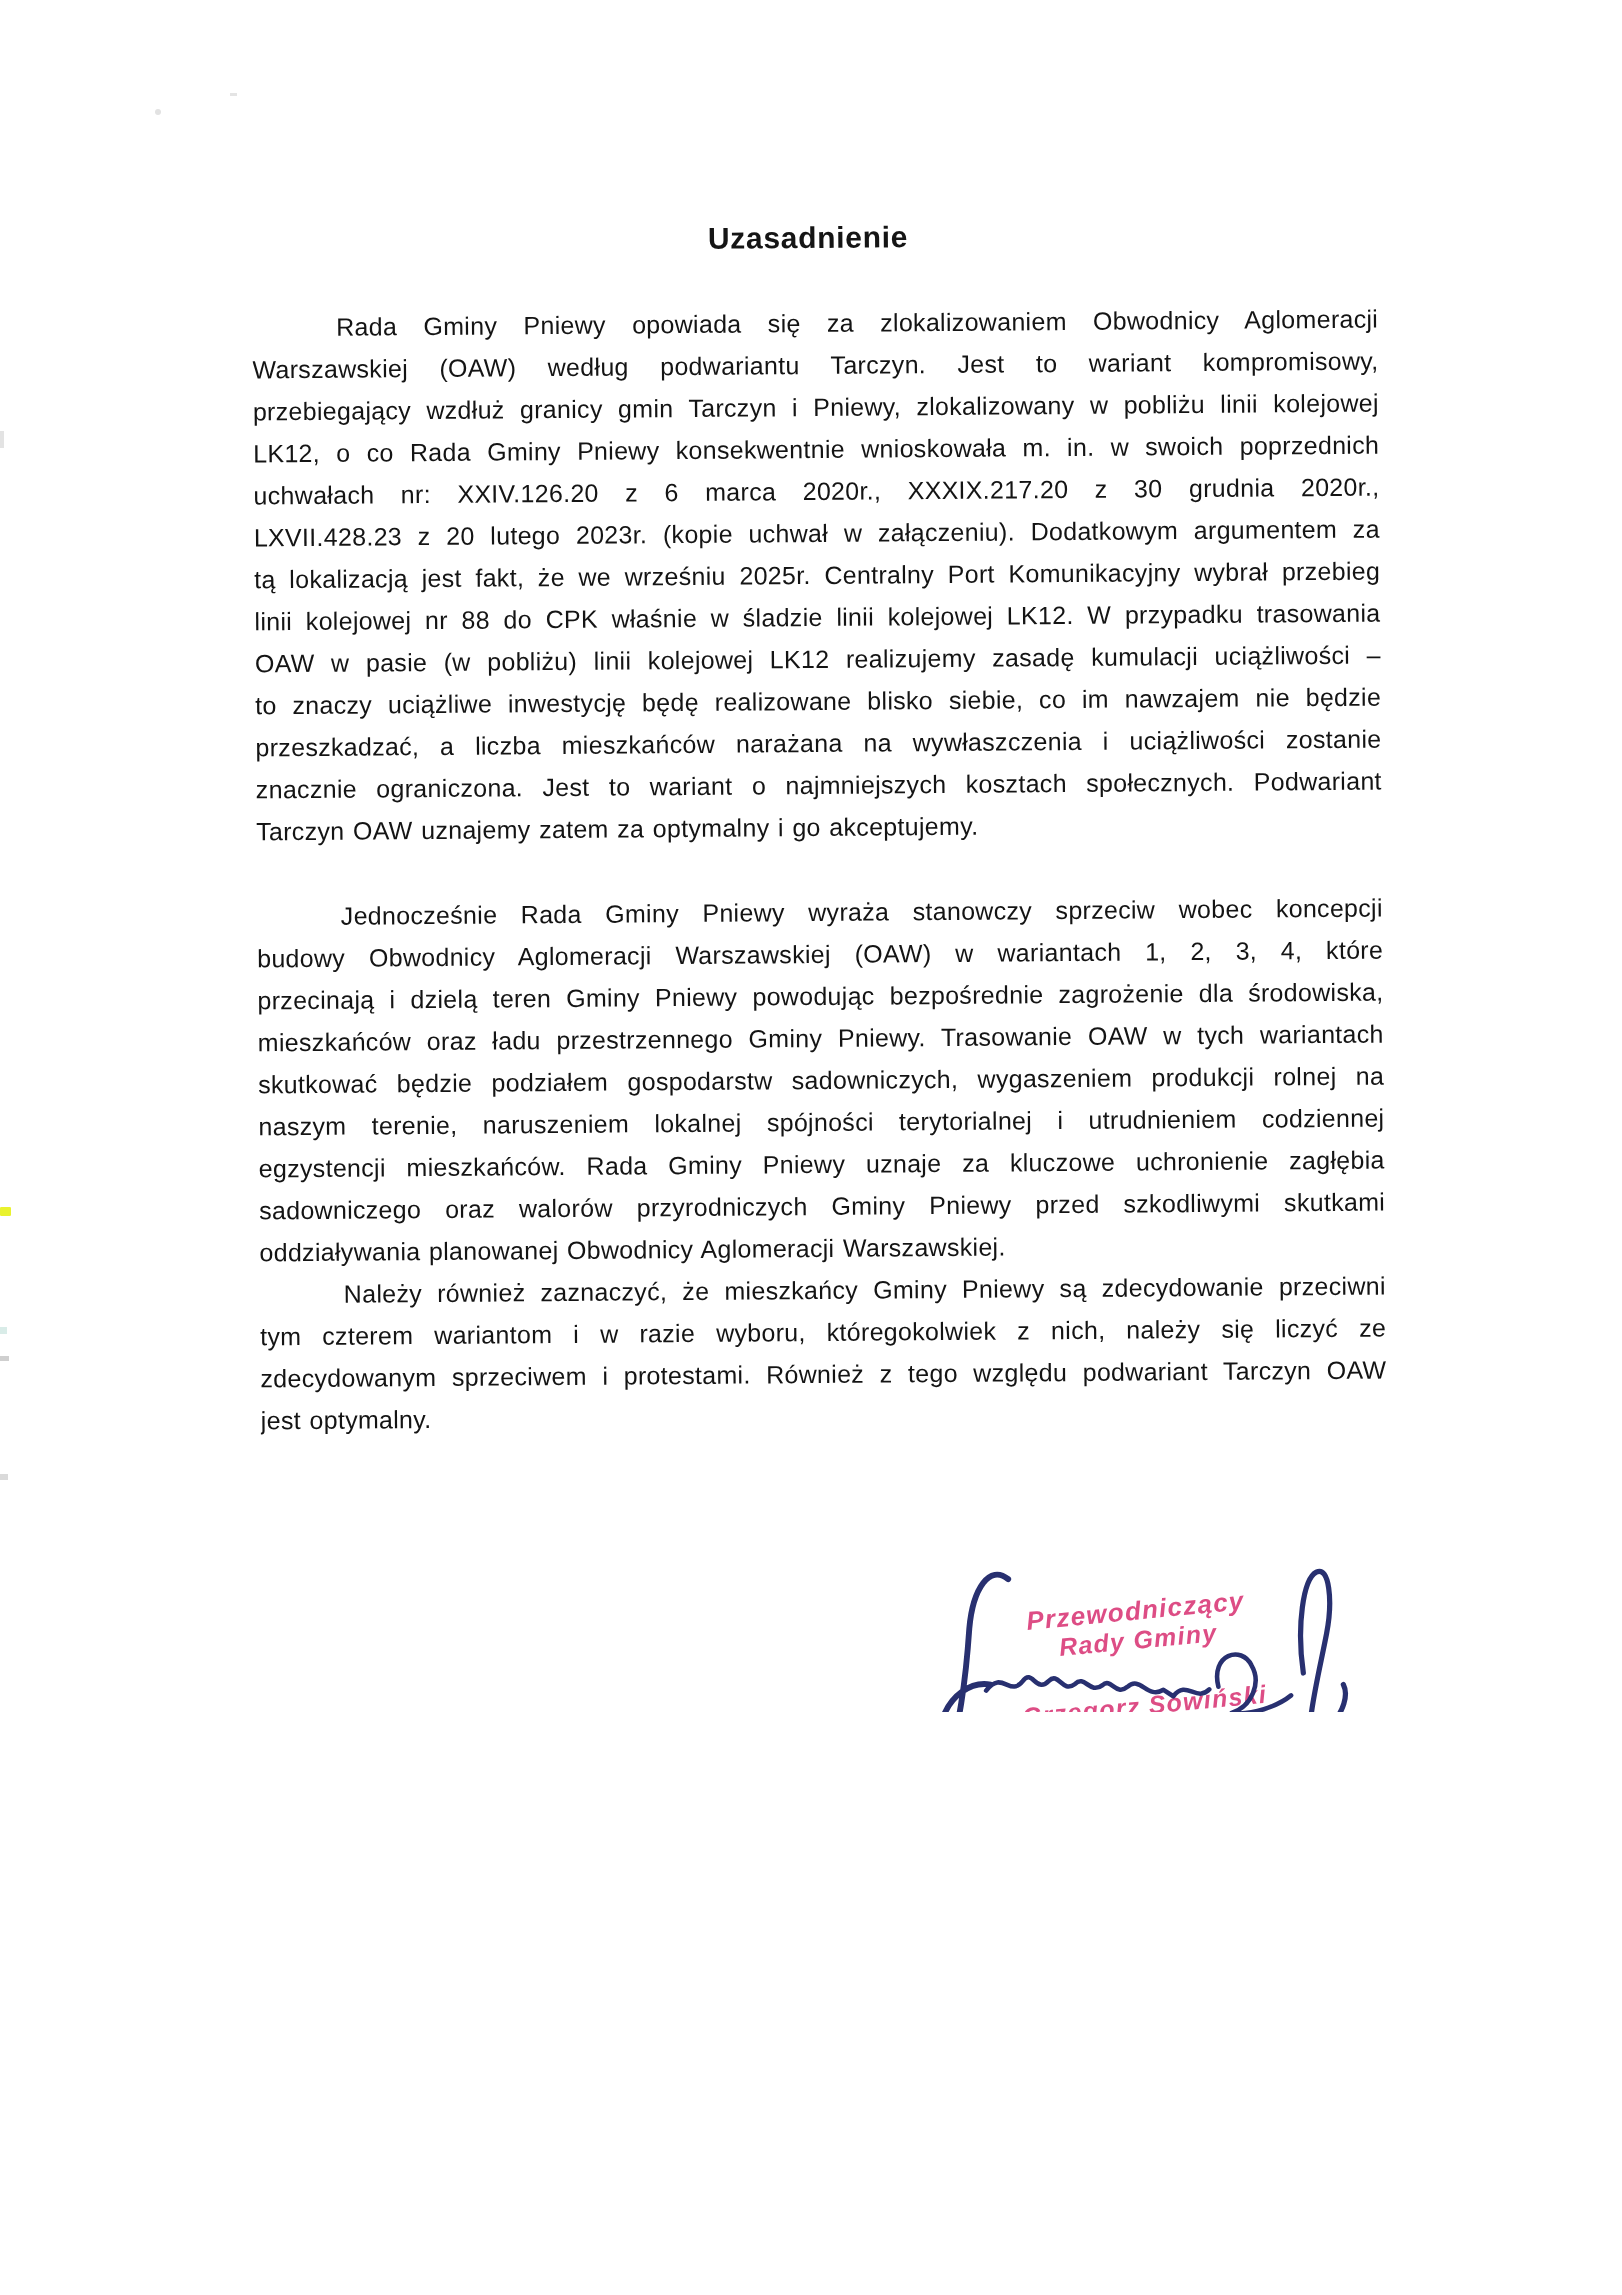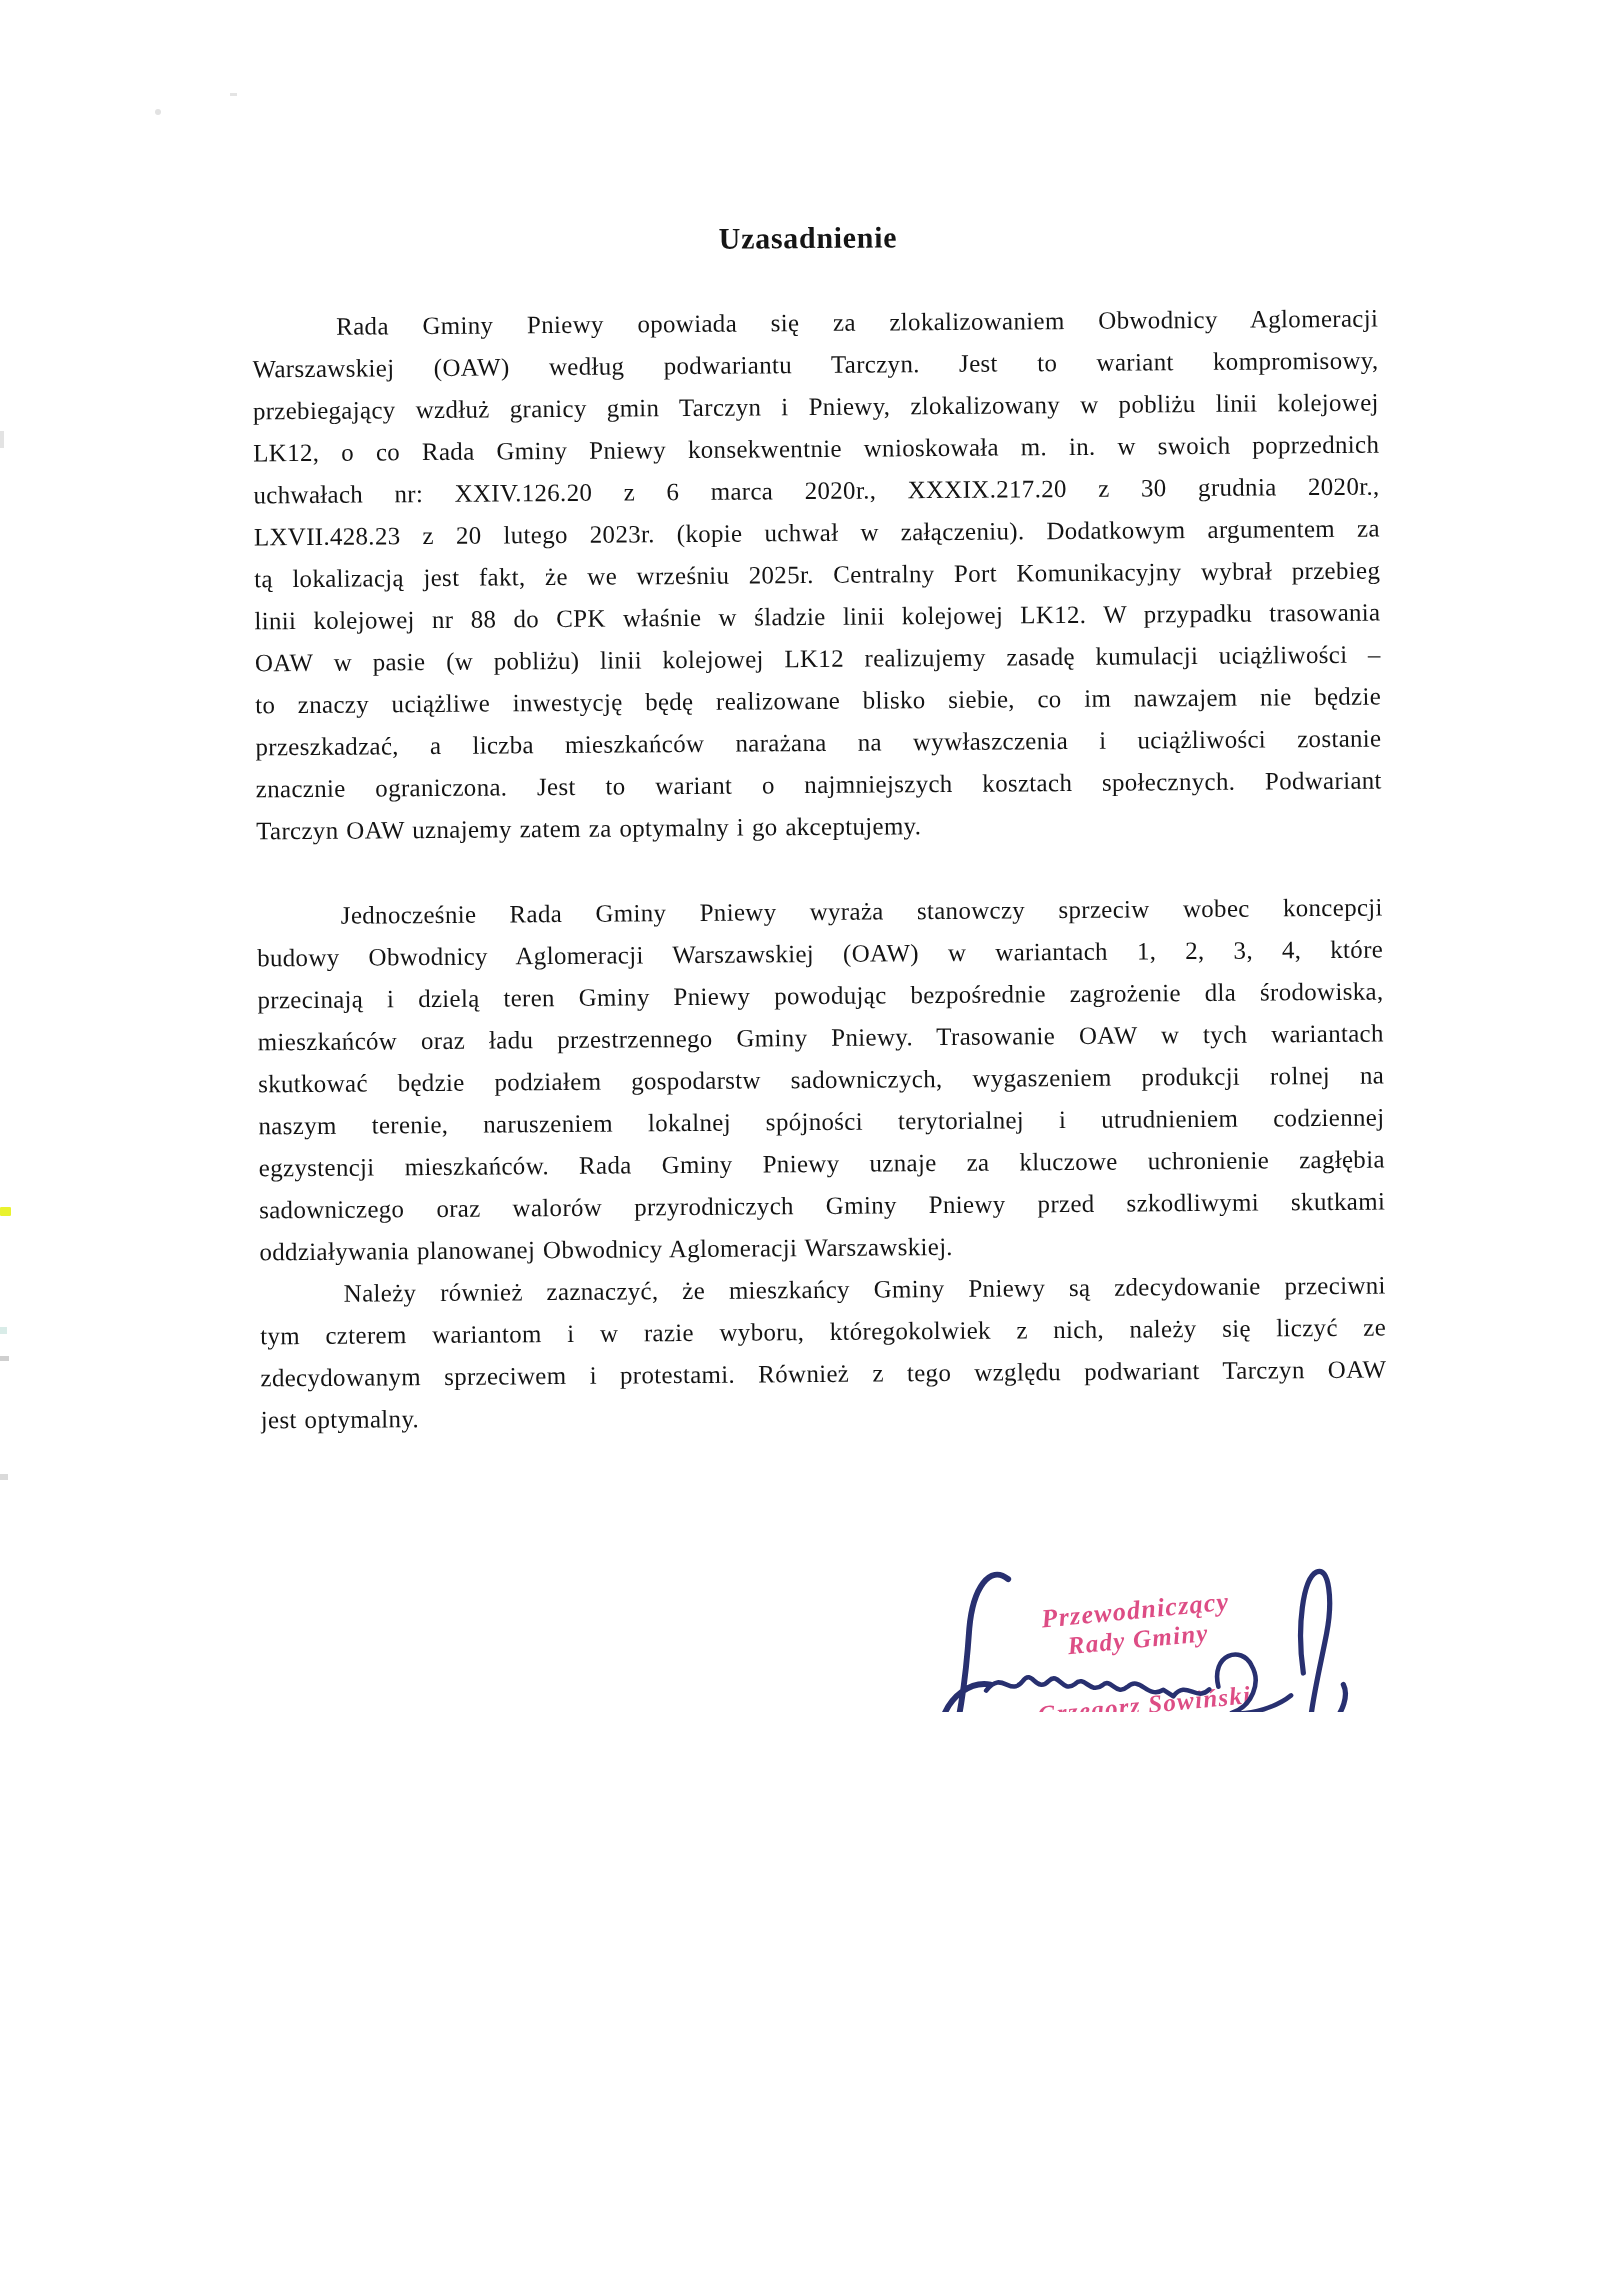--- a/index.html
+++ b/index.html
@@ -1,21 +1,21 @@
 <!DOCTYPE html>
 <html style="font-size:10.5px"><head>
 <meta charset="utf-8">
 <style>
   html,body{margin:0;padding:0;background:#ffffff;}
   .page{
     position:relative;
     width:1623px;height:1712px;
     background:#ffffff;
     overflow:hidden;
-    font-family:Liberation Serif, serif;
+    font-family:Liberation Sans, sans-serif;
     color:#111111;
   }
   .page-inner{
     position:absolute;inset:0;
     transform:rotate(-0.45deg);
     transform-origin:50% 40%;
   }
   .doc-title{
     position:absolute;
     top:221px;left:0;width:1623px;

